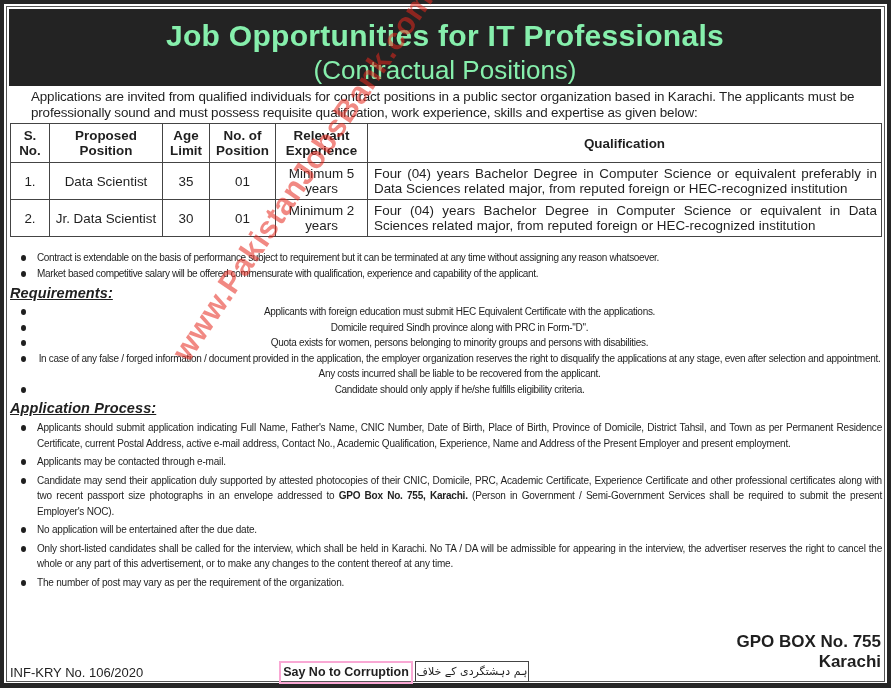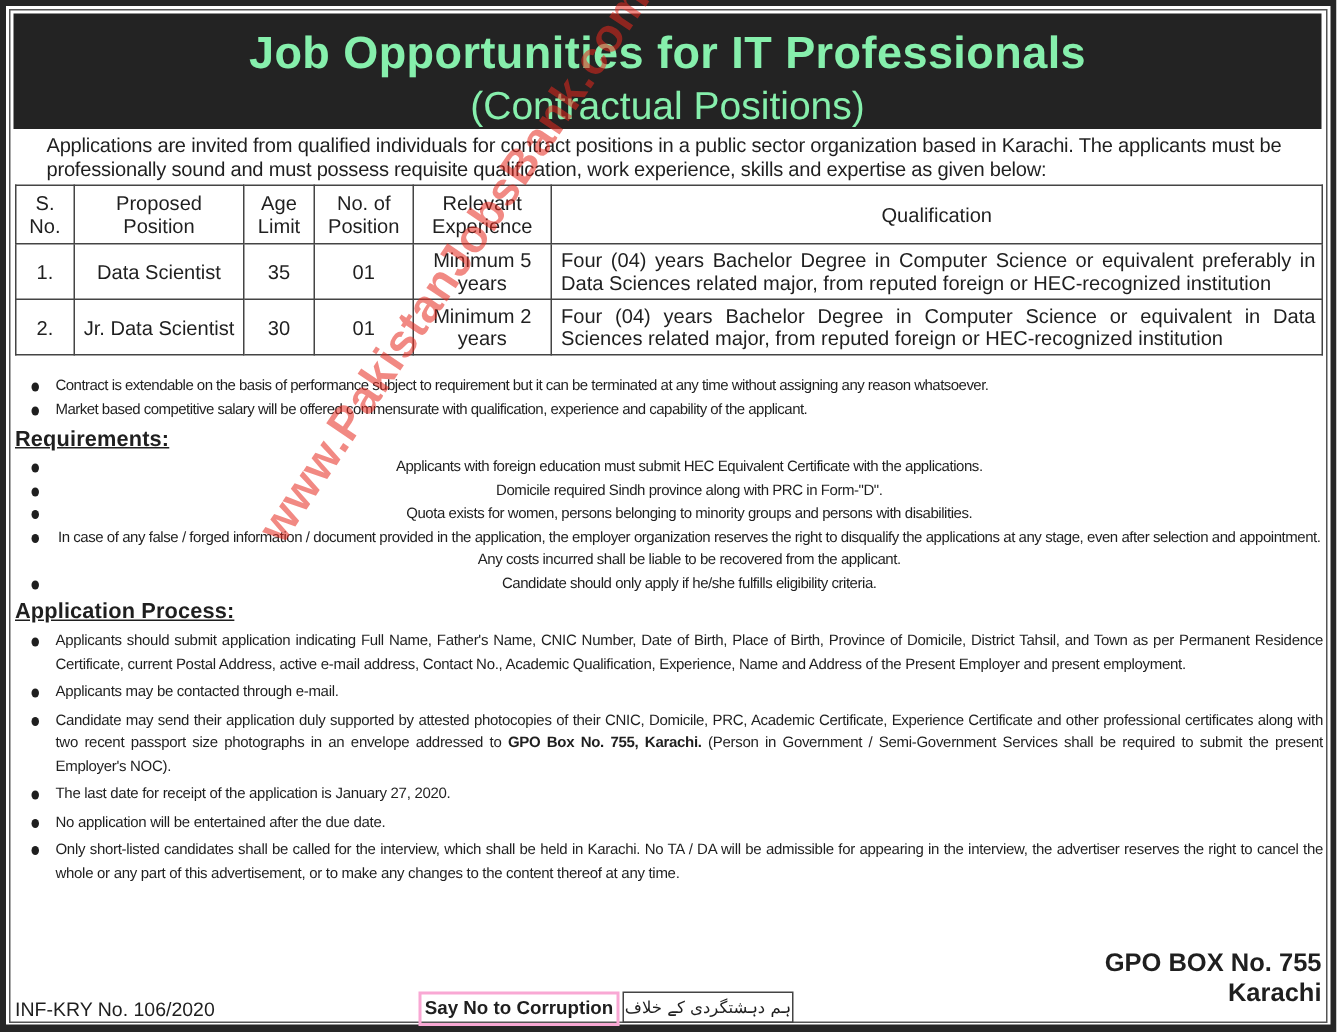--- a/index.html
+++ b/index.html
@@ -31,35 +31,35 @@
     font-size:13.4px; line-height:16px; letter-spacing:-0.15px;margin-left:21px;
   }
   table.jobs {
     position:absolute; left:10px; top:123px; width:872px;
     border-collapse:collapse; font-size:13.4px;
   }
   table.jobs th, table.jobs td {
     border:1.5px solid #444; padding:0 3px; text-align:center; vertical-align:middle;
     line-height:15px;
   }
-  table.jobs th { font-weight:normal; height:38px;margin-top:16px; }
+  table.jobs th { font-weight:bold; height:38px;margin-top:16px; }
   table.jobs td { height:36px; }
   table.jobs td.qual { text-align:justify; text-align-last:left; padding:0 4px 0 6px; }
   .bullets {
     position:absolute; left:10px; width:872px; margin:0; padding:0; list-style:none;
     font-size:10px; line-height:15.5px; letter-spacing:-0.15px;
   }
   .bullets li { position:relative; padding-left:27px; }
   .bullets li::before {
     content:""; position:absolute; left:11px; top:5px; width:5px; height:6px;
     border-radius:50%; background:#1f1f1f;
   }
   .section-head {
     position:absolute; left:10px; font-weight:bold; font-size:14.5px;
-    text-decoration:underline; letter-spacing:0.1px;
+    text-decoration:underline; letter-spacing:0.1px;font-style:italic;
   }
   .ap li { text-align:justify; margin-bottom:3px; }
   .footer-ref {
     position:absolute; left:10px; top:665px; font-size:13px;
   }
   .corruption-box {
     position:absolute; left:279px; top:661px; width:130px; height:19px;
     border:2px solid #f9a8d4; font-weight:bold; font-size:12.5px; text-align:center; line-height:19px;
   }
   .urdu-box {
@@ -143,23 +143,23 @@
   <li>In case of any false / forged information / document provided in the application, the employer organization reserves the right to disqualify the applications at any stage, even after selection and appointment. Any costs incurred shall be liable to be recovered from the applicant.</li>
   <li>Candidate should only apply if he/she fulfills eligibility criteria.</li>
 </ul>
 
 <div class="section-head" style="top:400px;">Application Process:</div>
 
 <ul class="bullets ap" style="top:420px; letter-spacing:-0.2px;">
   <li>Applicants should submit application indicating Full Name, Father's Name, CNIC Number, Date of Birth, Place of Birth, Province of Domicile, District Tahsil, and Town as per Permanent Residence Certificate, current Postal Address, active e-mail address, Contact No., Academic Qualification, Experience, Name and Address of the Present Employer and present employment.</li>
   <li>Applicants may be contacted through e-mail.</li>
   <li><span>Candidate may send their application duly supported by attested photocopies of their CNIC, Domicile, PRC, Academic Certificate, Experience Certificate and other professional certificates along with two recent passport size photographs in an envelope addressed to </span><b>GPO Box No. 755, Karachi.</b><span> (Person in Government / Semi-Government Services shall be required to submit the present Employer's NOC).</span></li>
-  <li>The last date for receipt of the application is January 27, 2020.</li>
   <li>No application will be entertained after the due date.</li>
   <li>Only short-listed candidates shall be called for the interview, which shall be held in Karachi. No TA / DA will be admissible for appearing in the interview, the advertiser reserves the right to cancel the whole or any part of this advertisement, or to make any changes to the content thereof at any time.</li>
+  <li>The number of post may vary as per the requirement of the organization.</li>
 </ul>
 
 <div class="gpo">
   <div>GPO BOX No. 755</div>
   <div>Karachi</div>
 </div>
 
 <div class="footer-ref">INF-KRY No. 106/2020</div>
 <div class="corruption-box">Say No to Corruption</div>
 <div class="urdu-box">ہم دہشتگردی کے خلاف متحد ہیں</div>

